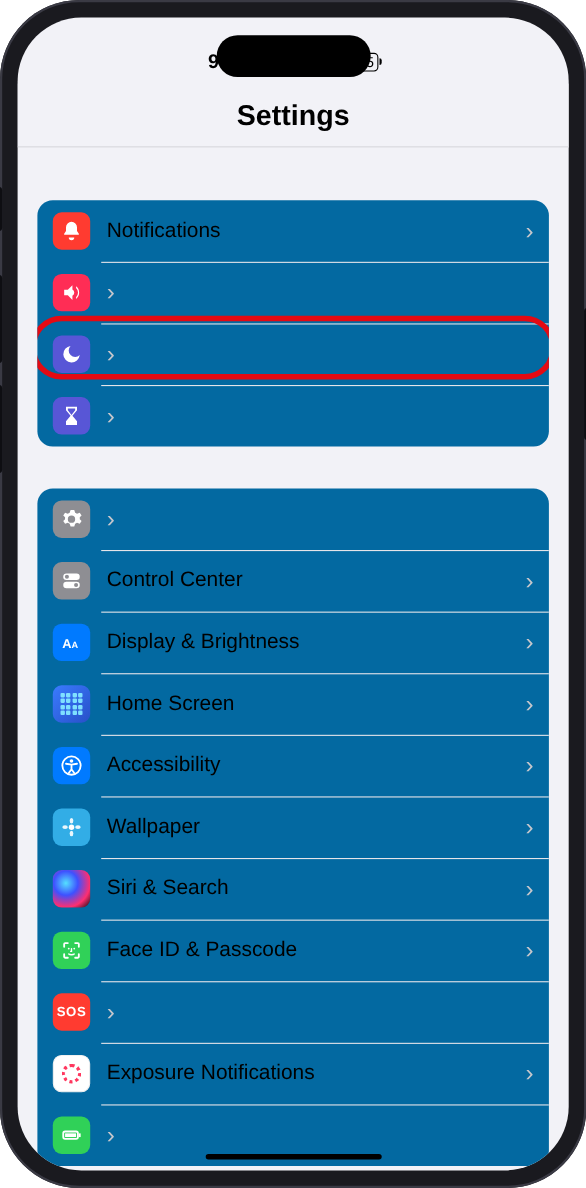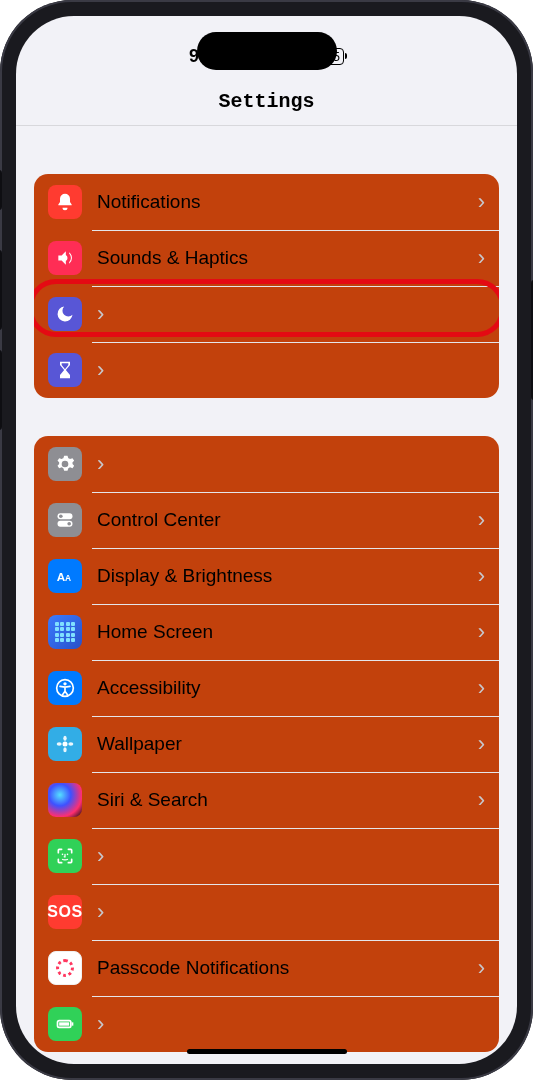--- a/index.html
+++ b/index.html
@@ -70,29 +70,28 @@
       display: inline-flex; align-items:center; border: 1.5px solid #000; border-radius: 4px;
       padding: 1px 3px; font-size: 13px; font-weight: 400; position: relative; line-height: 1; margin-left: 32px;
     }
     .battery-box::after {
       content:""; position:absolute; right:-4px; top:50%; transform:translateY(-50%);
       width:2px; height:6px; background:#000; border-radius:0 2px 2px 0;
     }
     .header {
       text-align: center;
       padding: 14px 0 12px;
-      font-size: 20px;
+      font-size: 26px;
       font-weight: 600;
       background: #f2f2f7;
       border-bottom: 0.5px solid #d8d8dc;
-      font-family: Liberation Mono, monospace;
     }
     .content { padding: 0 18px 0; overflow:hidden; height: calc(100% - 116px); }
     .section {
-      background: #c2410c;
+      background: #0369a1;
       border-radius: 14px;
       margin-top: 38px;
       overflow: hidden;
     }
     .section:first-child { margin-top: 48px; }
     .row {
       display: flex;
       align-items: center;
       padding: 11px 14px;
       position: relative;
@@ -134,21 +133,21 @@
     .bg-green { background: #30d158; }
     .bg-siri { background: radial-gradient(circle at 35% 35%, #54e0ff 0%, #3e51ff 35%, #ff2e70 70%, #0b0b0e 100%); }
     .bg-white-dot { background: #fff; border:1px solid #f0f0f0; }
     .bg-white-dot .dot-center { width:18px;height:18px;border:3px dotted #ff375f;border-radius:50%; }
     .bg-app { background: linear-gradient(135deg,#3a7bff,#2850c8); }
     .bg-app .grid-dots {
       width:22px;height:22px; display:grid; grid-template-columns:repeat(4,1fr);
       grid-template-rows:repeat(4,1fr); gap:1.5px; padding:1px;
     }
     .bg-app .grid-dots span{ background:#7fe0ff; border-radius:1px; }
-    .sos-txt { font-size: 16px; font-weight: 800; letter-spacing: 0.5px; color:#fff; }
+    .sos-txt { font-size: 12px; font-weight: 800; letter-spacing: 0.5px; color:#fff; }
   </style>
 </head>
 <body>
 
 <div class="phone-frame">
   <div class="phone-side-btn btn-left1"></div>
   <div class="phone-side-btn btn-left2"></div>
   <div class="phone-side-btn btn-left3"></div>
   <div class="phone-side-btn btn-right"></div>
 
@@ -197,21 +196,20 @@
           <span class="row-label">Notifications</span>
           <span class="chevron">›</span>
         </div>
 
         <div class="row">
           <div class="icon-sq bg-pink">
             <svg viewBox="0 0 24 24">
                 <path fill="#fff" d="M4 9v6h4l5 5V4L8 9H4zm11 3a4 4 0 00-2-3.5v7A4 4 0 0015 12zm2-7v2a7 7 0 010 10v2a9 9 0 000-14z"></path>
               </svg>
           </div>
-          <span class="row-label">Sounds &amp; Haptics</span>
           <span class="chevron">›</span>
         </div>
 
         <div class="row">
           <div class="icon-sq bg-indigo">
             <svg viewBox="0 0 24 24">
                 <path fill="#fff" d="M21 13A9 9 0 1111 3a7 7 0 0010 10z"></path>
               </svg>
           </div>
           <span class="chevron">›</span>
@@ -325,35 +323,36 @@
 
         <div class="row">
           <div class="icon-sq bg-green">
             <svg viewBox="0 0 24 24">
                 <path d="M4 8V5a1 1 0 011-1h3M20 8V5a1 1 0 00-1-1h-3M4 16v3a1 1 0 001 1h3M20 16v3a1 1 0 01-1 1h-3" stroke="#fff" stroke-width="2" fill="none" stroke-linecap="round"></path>
                 <circle cx="9" cy="10" r="1" fill="#fff"></circle>
                 <circle cx="15" cy="10" r="1" fill="#fff"></circle>
                 <path d="M12 10v3h-1M9 16c1 1 5 1 6 0" stroke="#fff" stroke-width="1.5" fill="none" stroke-linecap="round"></path>
               </svg>
           </div>
+          <span class="row-label">Face ID &amp; Passcode</span>
           <span class="chevron">›</span>
         </div>
 
         <div class="row">
           <div class="icon-sq bg-red">
             <span class="sos-txt">SOS</span>
           </div>
           <span class="chevron">›</span>
         </div>
 
         <div class="row">
           <div class="icon-sq bg-white-dot">
             <div class="dot-center"></div>
           </div>
-          <span class="row-label">Passcode Notifications</span>
+          <span class="row-label">Exposure Notifications</span>
           <span class="chevron">›</span>
         </div>
 
         <div class="row">
           <div class="icon-sq bg-green">
             <svg viewBox="0 0 24 24">
                 <rect x="3" y="8" width="16" height="8" rx="2" fill="none" stroke="#fff" stroke-width="2"></rect>
                 <rect x="20" y="10" width="2" height="4" fill="#fff"></rect>
                 <rect x="5" y="10" width="12" height="4" fill="#fff"></rect>
               </svg>

